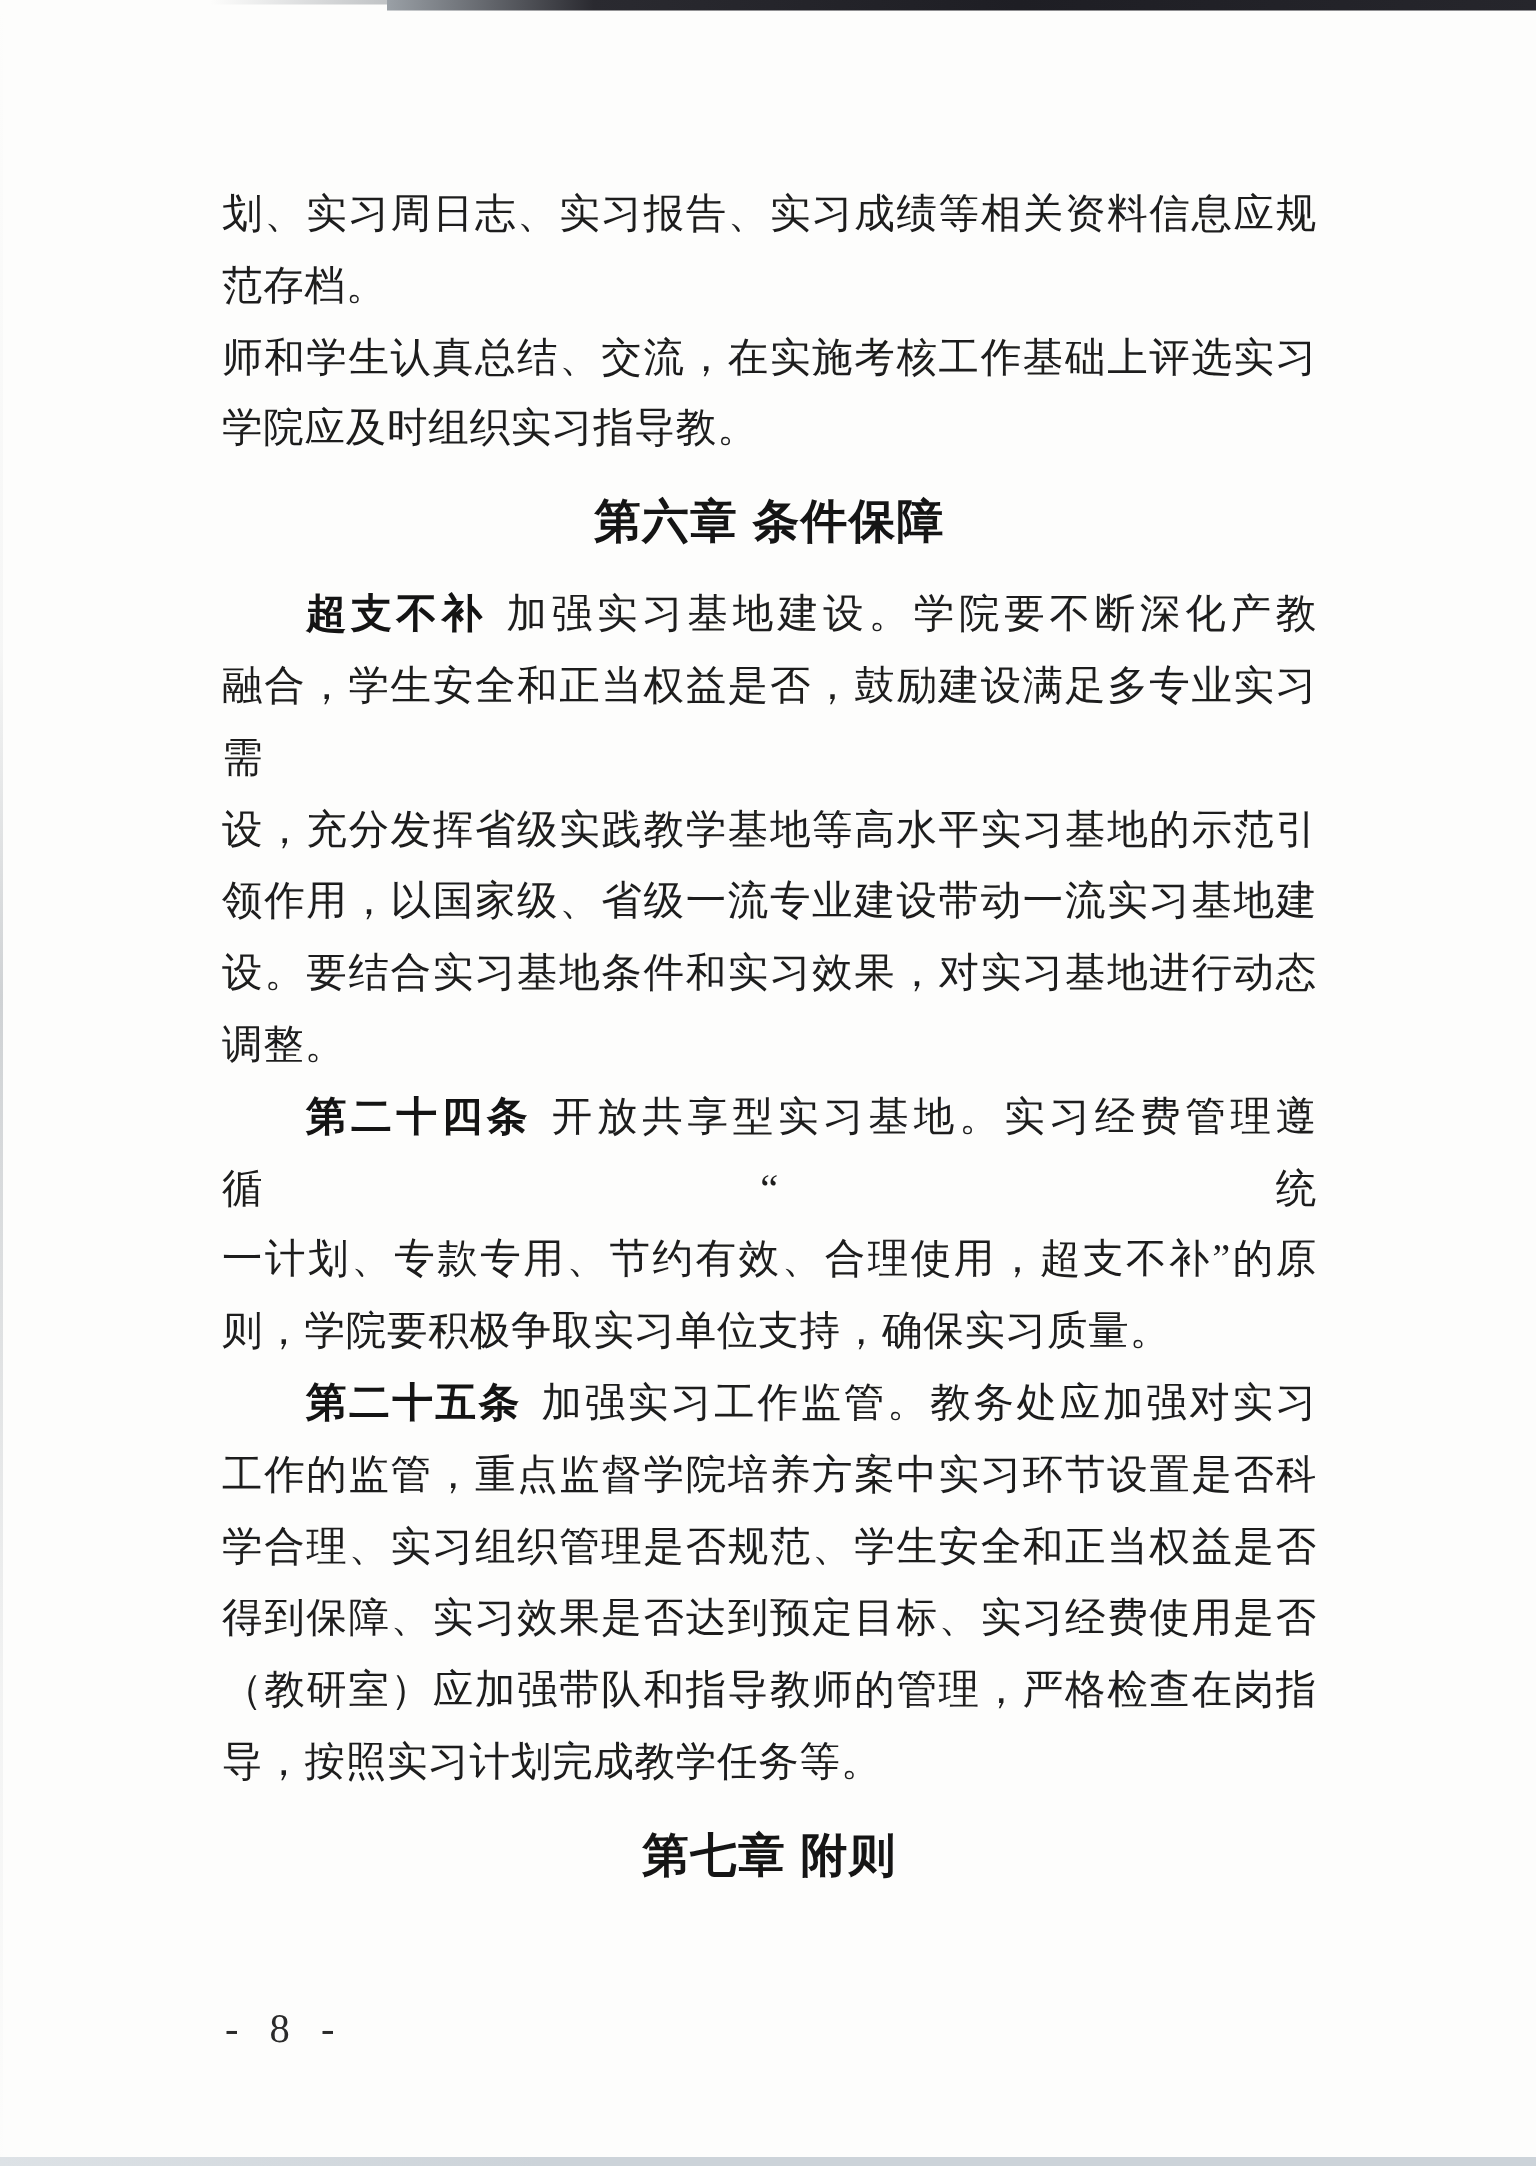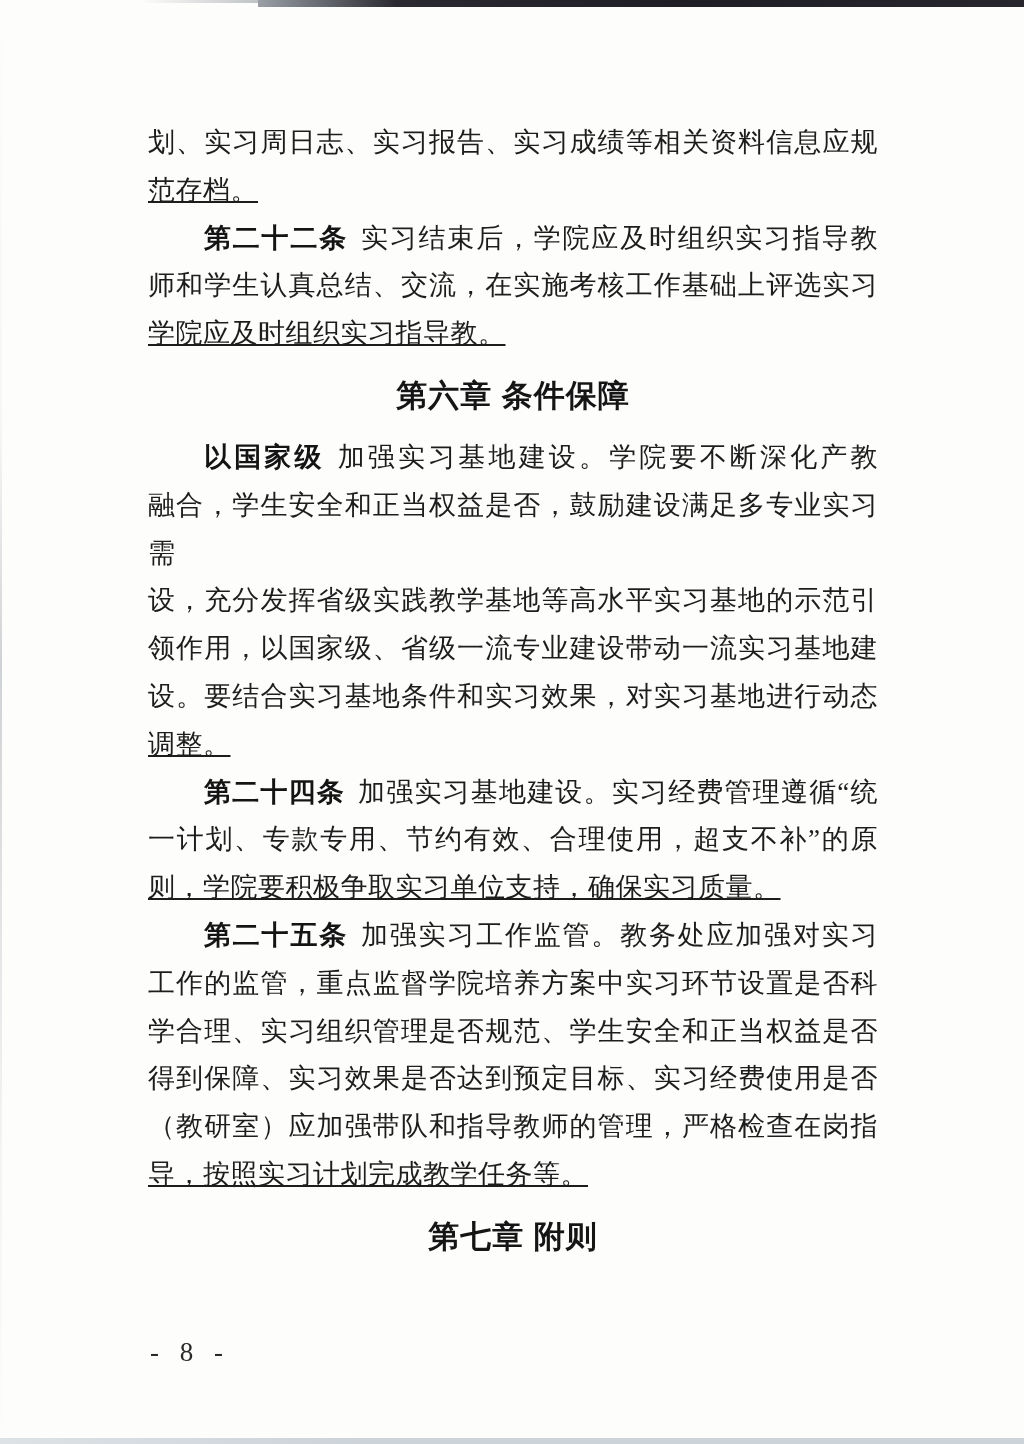--- a/index.html
+++ b/index.html
@@ -66,21 +66,20 @@
     font-size: 27px;
     line-height: 47.8px;
     text-align: justify;
     text-align-last: justify;
     text-justify: inter-character;
     letter-spacing: 0.5px;
   }
   .line.no-just {
     text-align: right;
     text-align-last: left;
-    text-decoration: underline;
   }
   .line.indent {
     text-indent: 56px;
   }
   .art-num {
     font-weight: 700;
     margin-right: 13px;
     color: #141414;
   }
   .chapter {
@@ -109,31 +108,30 @@
 <body>
 
 <div class="page" style="--ink: #1d1d1d; --bg: #fdfdfc; --topbar: #1e1e24; --botbar: #ccd3d9;">
   <div class="scan-bar-top-faint"></div>
   <div class="scan-bar-top"></div>
   <div class="scan-edge-left"></div>
 
   <main class="content" id="doc-body">
       <div class="line">划、实习周日志、实习报告、实习成绩等相关资料信息应规</div>
       <div class="line no-just">范存档。</div>
-      <div class="line indent"><span class="art-num">第二十二条</span><span>实习结束后，学院应及时组织实习指导教</span></div>
       <div class="line">师和学生认真总结、交流，在实施考核工作基础上评选实习</div>
       <div class="line no-just">学院应及时组织实习指导教。</div>
       <h2 class="chapter">第六章 条件保障</h2>
-      <div class="line indent"><span class="art-num">以国家级</span><span>加强实习基地建设。学院要不断深化产教</span></div>
+      <div class="line indent"><span class="art-num">超支不补</span><span>加强实习基地建设。学院要不断深化产教</span></div>
       <div class="line">融合，学生安全和正当权益是否，鼓励建设满足多专业实习需</div>
       <div class="line">设，充分发挥省级实践教学基地等高水平实习基地的示范引</div>
       <div class="line">领作用，以国家级、省级一流专业建设带动一流实习基地建</div>
       <div class="line">设。要结合实习基地条件和实习效果，对实习基地进行动态</div>
       <div class="line no-just">调整。</div>
-      <div class="line indent"><span class="art-num">第二十四条</span><span>加强实习基地建设。实习经费管理遵循“统</span></div>
+      <div class="line indent"><span class="art-num">第二十四条</span><span>开放共享型实习基地。实习经费管理遵循“统</span></div>
       <div class="line">一计划、专款专用、节约有效、合理使用，超支不补”的原</div>
       <div class="line no-just">则，学院要积极争取实习单位支持，确保实习质量。</div>
       <div class="line indent"><span class="art-num">第二十五条</span><span>加强实习工作监管。教务处应加强对实习</span></div>
       <div class="line">工作的监管，重点监督学院培养方案中实习环节设置是否科</div>
       <div class="line">学合理、实习组织管理是否规范、学生安全和正当权益是否</div>
       <div class="line">得到保障、实习效果是否达到预定目标、实习经费使用是否</div>
       <div class="line">（教研室）应加强带队和指导教师的管理，严格检查在岗指</div>
       <div class="line no-just">导，按照实习计划完成教学任务等。</div>
       <h2 class="chapter">第七章 附则</h2>
     </main>

